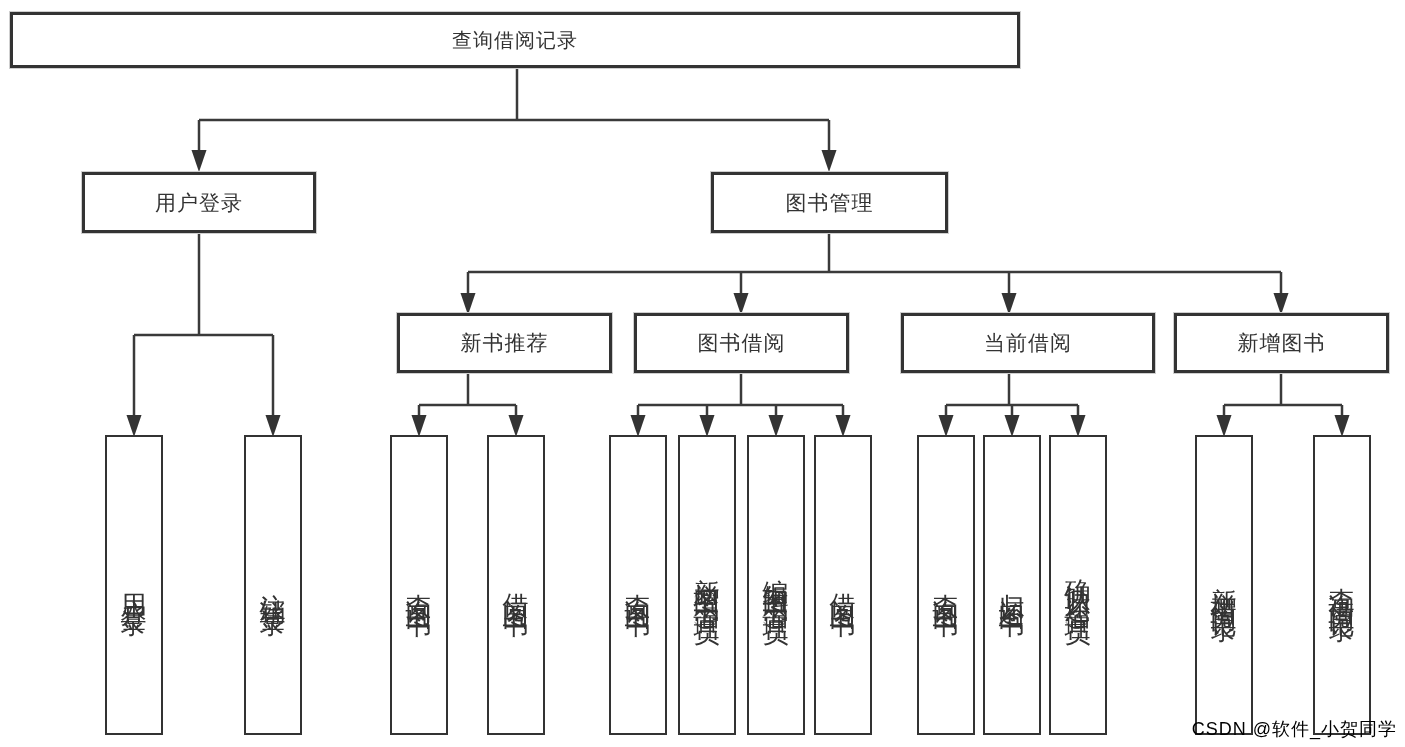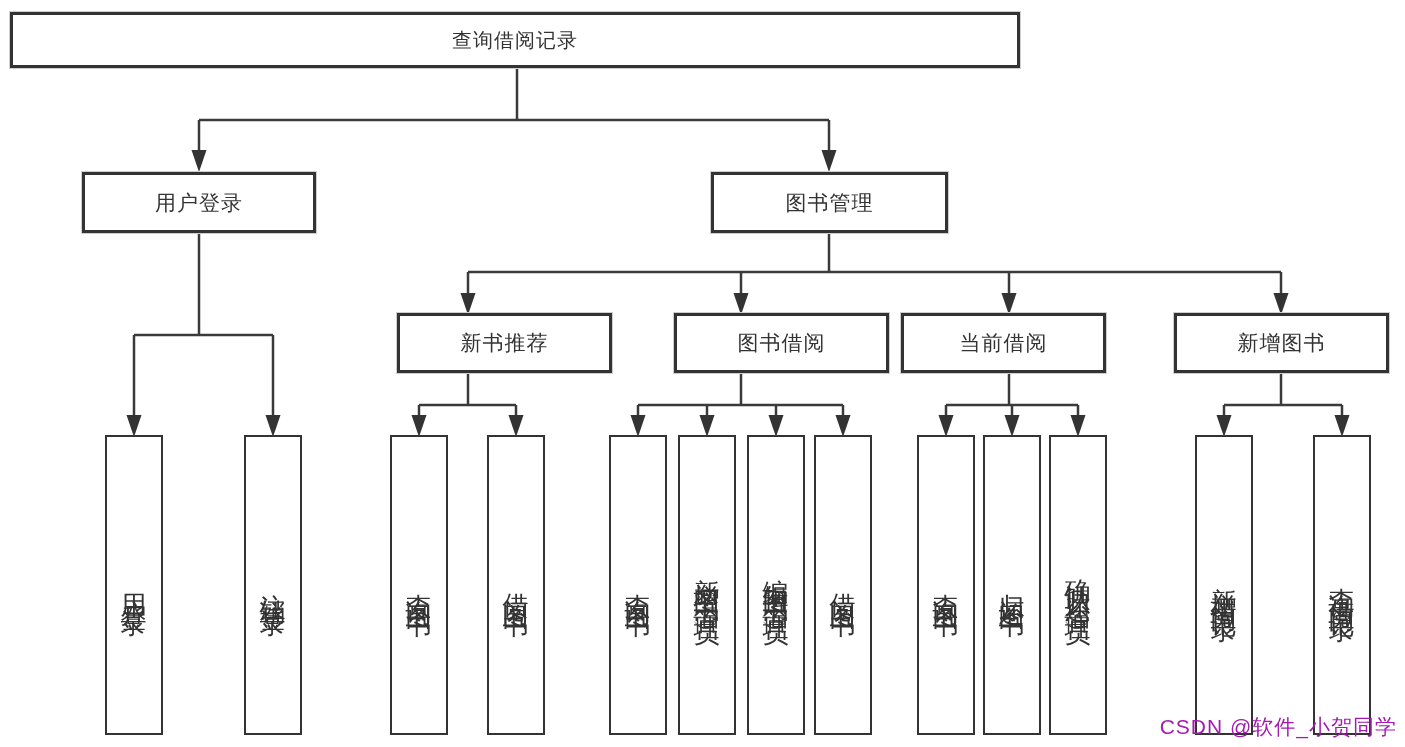--- a/index.html
+++ b/index.html
@@ -35,22 +35,22 @@
     writing-mode:vertical-rl;
     font-size:26px;
     letter-spacing:6px;
     line-height:1;
     color:#333333;
     white-space:nowrap;
   }
   .watermark{
     position:absolute;
     right:8px;bottom:6px;
-    font-size:21px;
-    color:#a21caf;
+    font-size:18px;
+    color:#000000;
     letter-spacing:1px;
     z-index:5;
     pointer-events:none;
   }
 </style>
 </head>
 <body>
 
 <div id="stage">
 
@@ -126,22 +126,22 @@
       <polygon points="1334.5,415 1349.5,415 1342,437"></polygon>
     </g>
   </svg>
 
   <div class="hbox" style="left:10px;top:12px;width:1010px;height:56px;font-size:20px;">查询借阅记录</div>
 
   <div class="hbox" style="left:82px;top:172px;width:234px;height:61px;">用户登录</div>
   <div class="hbox" style="left:711px;top:172px;width:237px;height:61px;">图书管理</div>
 
   <div class="hbox" style="left:361px;top:313px;width:215px;height:60px;margin-left:36px;">新书推荐</div>
-  <div class="hbox" style="left:634px;top:313px;width:215px;height:60px;margin-left:40px;">图书借阅</div>
-  <div class="hbox" style="left:901px;top:313px;width:205px;height:60px;">当前借阅</div>
+  <div class="hbox" style="left:634px;top:313px;width:215px;height:60px;">图书借阅</div>
+  <div class="hbox" style="left:901px;top:313px;width:254px;height:60px;">当前借阅</div>
   <div class="hbox" style="left:1174px;top:313px;width:215px;height:60px;">新增图书</div>
 
   <div class="vbox" style="left:105px;">
     <span class="vlabel">用户登录</span>
   </div>
   <div class="vbox" style="left:244px;">
     <span class="vlabel">注销登录</span>
   </div>
 
   <div class="vbox" style="left:390px;">

